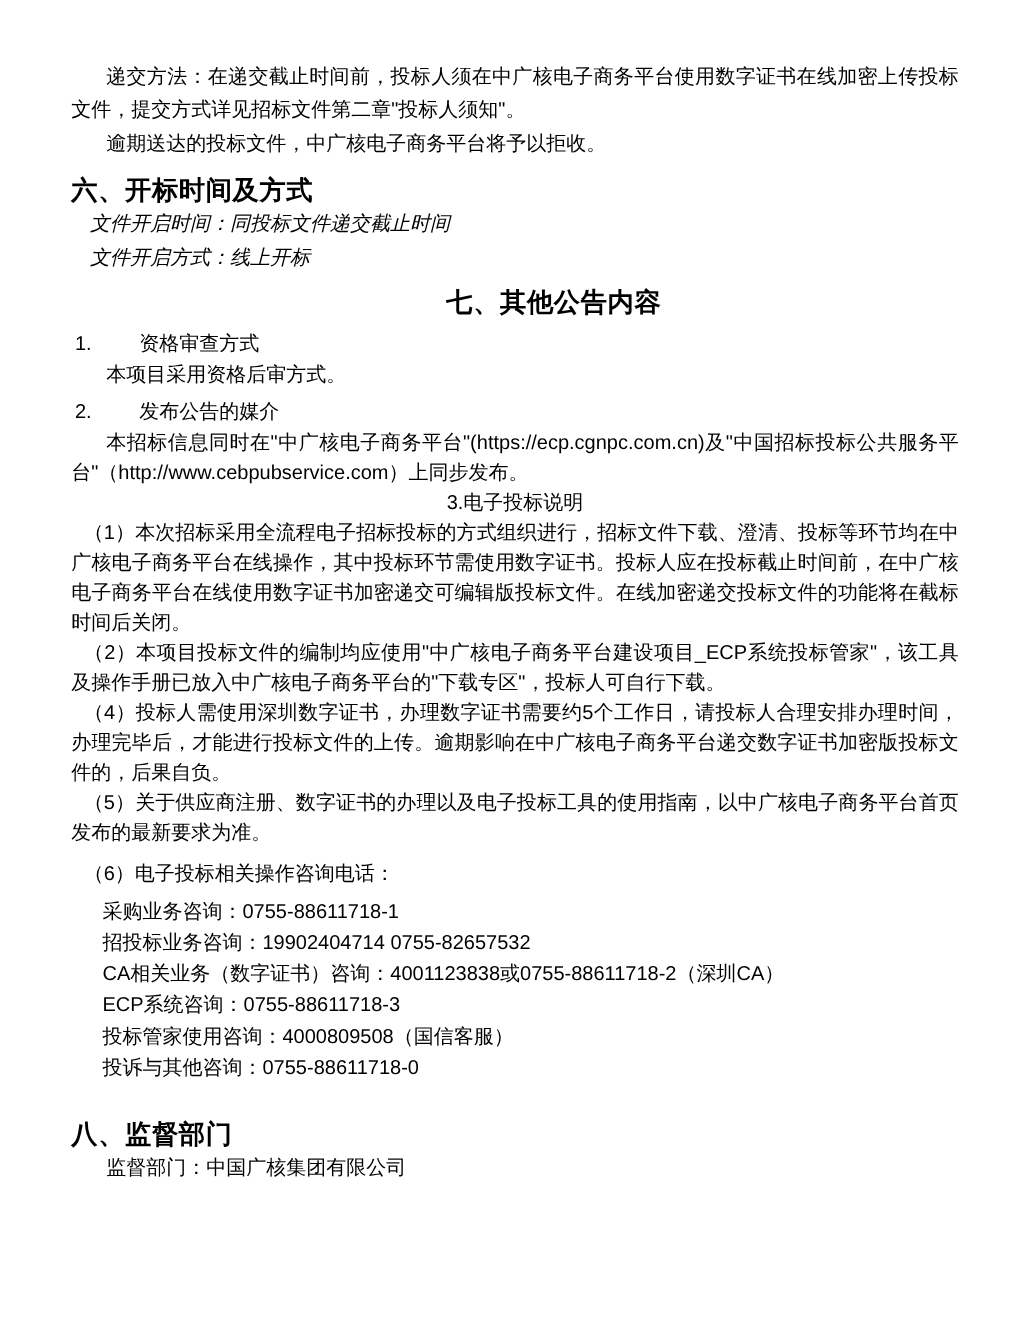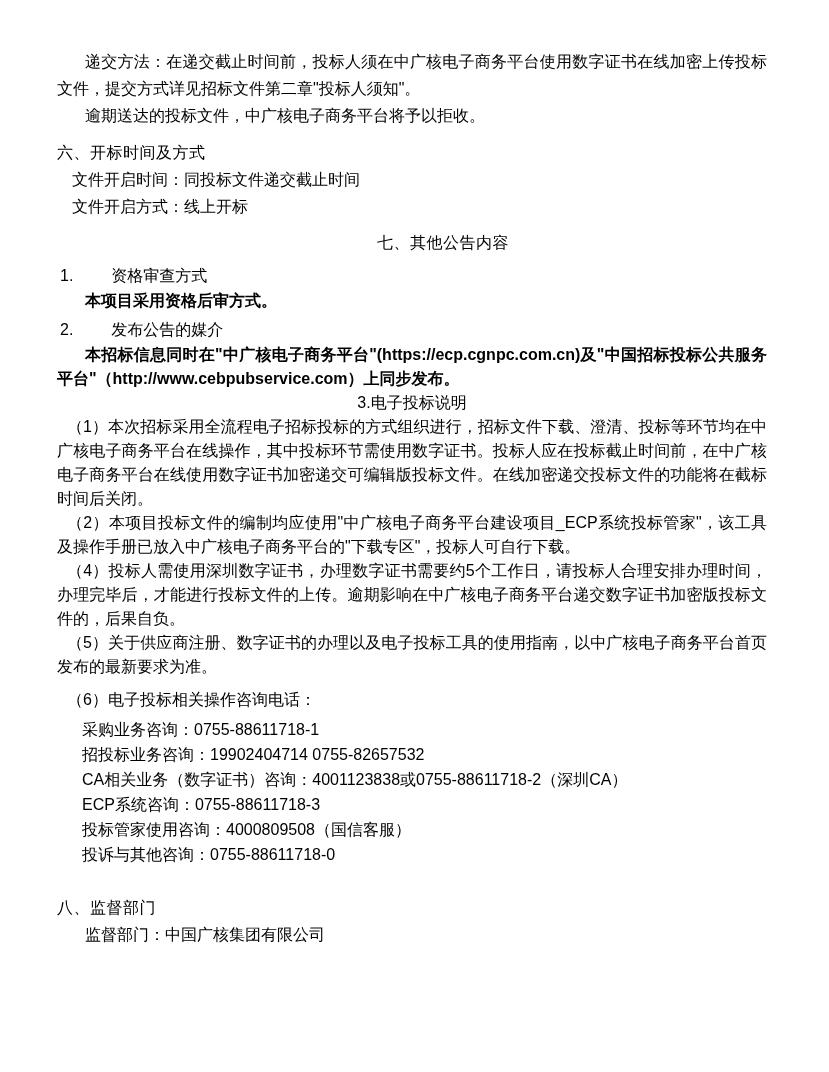--- a/index.html
+++ b/index.html
@@ -18,38 +18,38 @@
     padding: 48px 0 0 57px;
     width: 829px;
     height: 1056px;
   }
   .para {
     width: 710px;
     text-align: justify;
     line-height: 27px;
   }
   .indent-2 { text-indent: 28px; }
-  .indent-1 { text-indent: 15px; }
+  .indent-1 { text-indent: 15px; font-style: italic; }
   .heading {
-    font-size: 16px;
-    font-weight: normal;
+    font-size: 21px;
+    font-weight: bold;
     line-height: 27px;
     letter-spacing: 0.5px;
   }
   .heading.h6 { margin-top: 10px; }
   .heading.h7 { margin-top: 9px; text-align: center; }
   .heading.h8 { margin-top: 27px; }
   .num-row {
     line-height: 27px;
     margin-top: 6px;
   }
   .num-row.second { margin-top: 3px; }
   .num-row .num { margin-left: 3px; }
   .num-row .num-title { margin-left: 38px; }
-  .body24 { line-height: 24px; font-weight: bold; }
+  .body24 { line-height: 24px; }
   .sub-title {
     line-height: 24px;
     text-align: center;
   }
   .point {
     text-indent: 10px;
     line-height: 24px;
   }
   .point.gap-top { margin-top: 9px; }
   .contacts { margin-top: 5px; }

